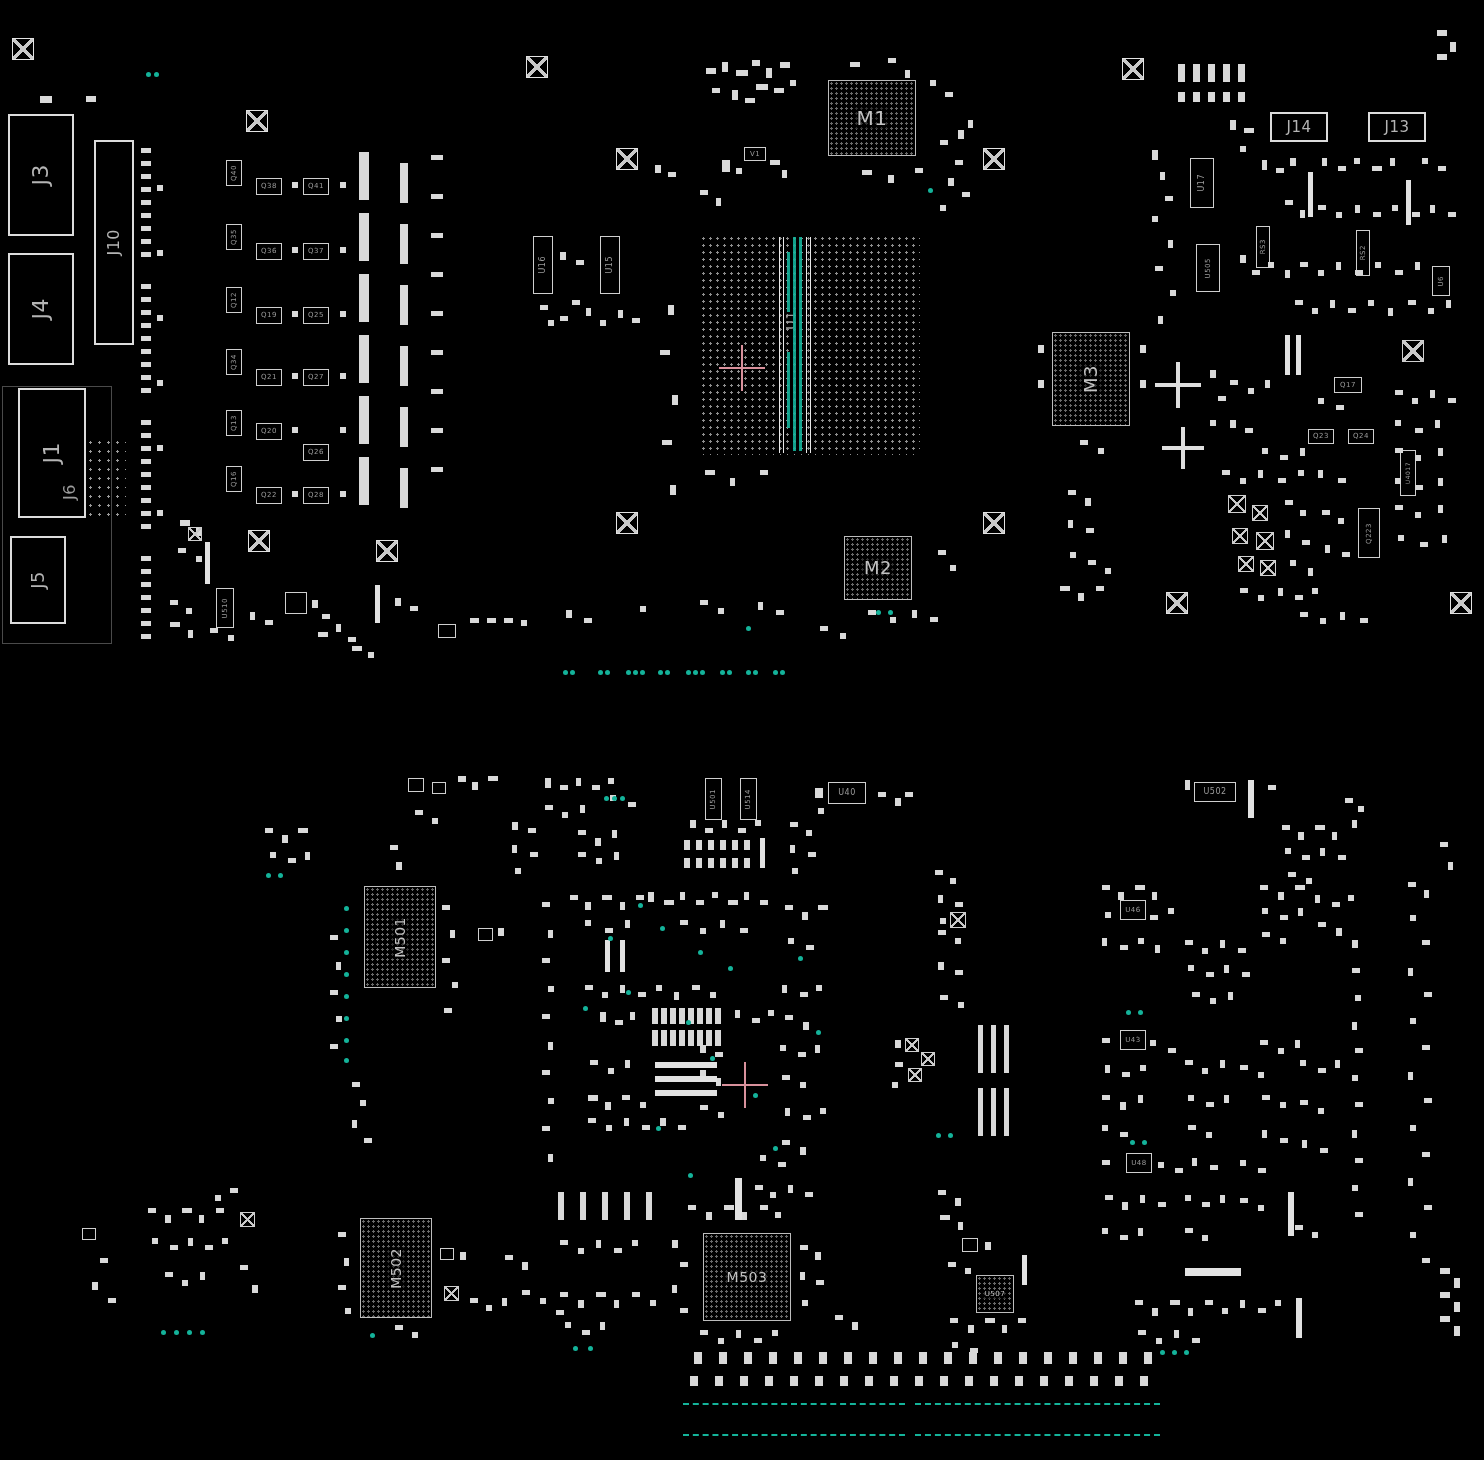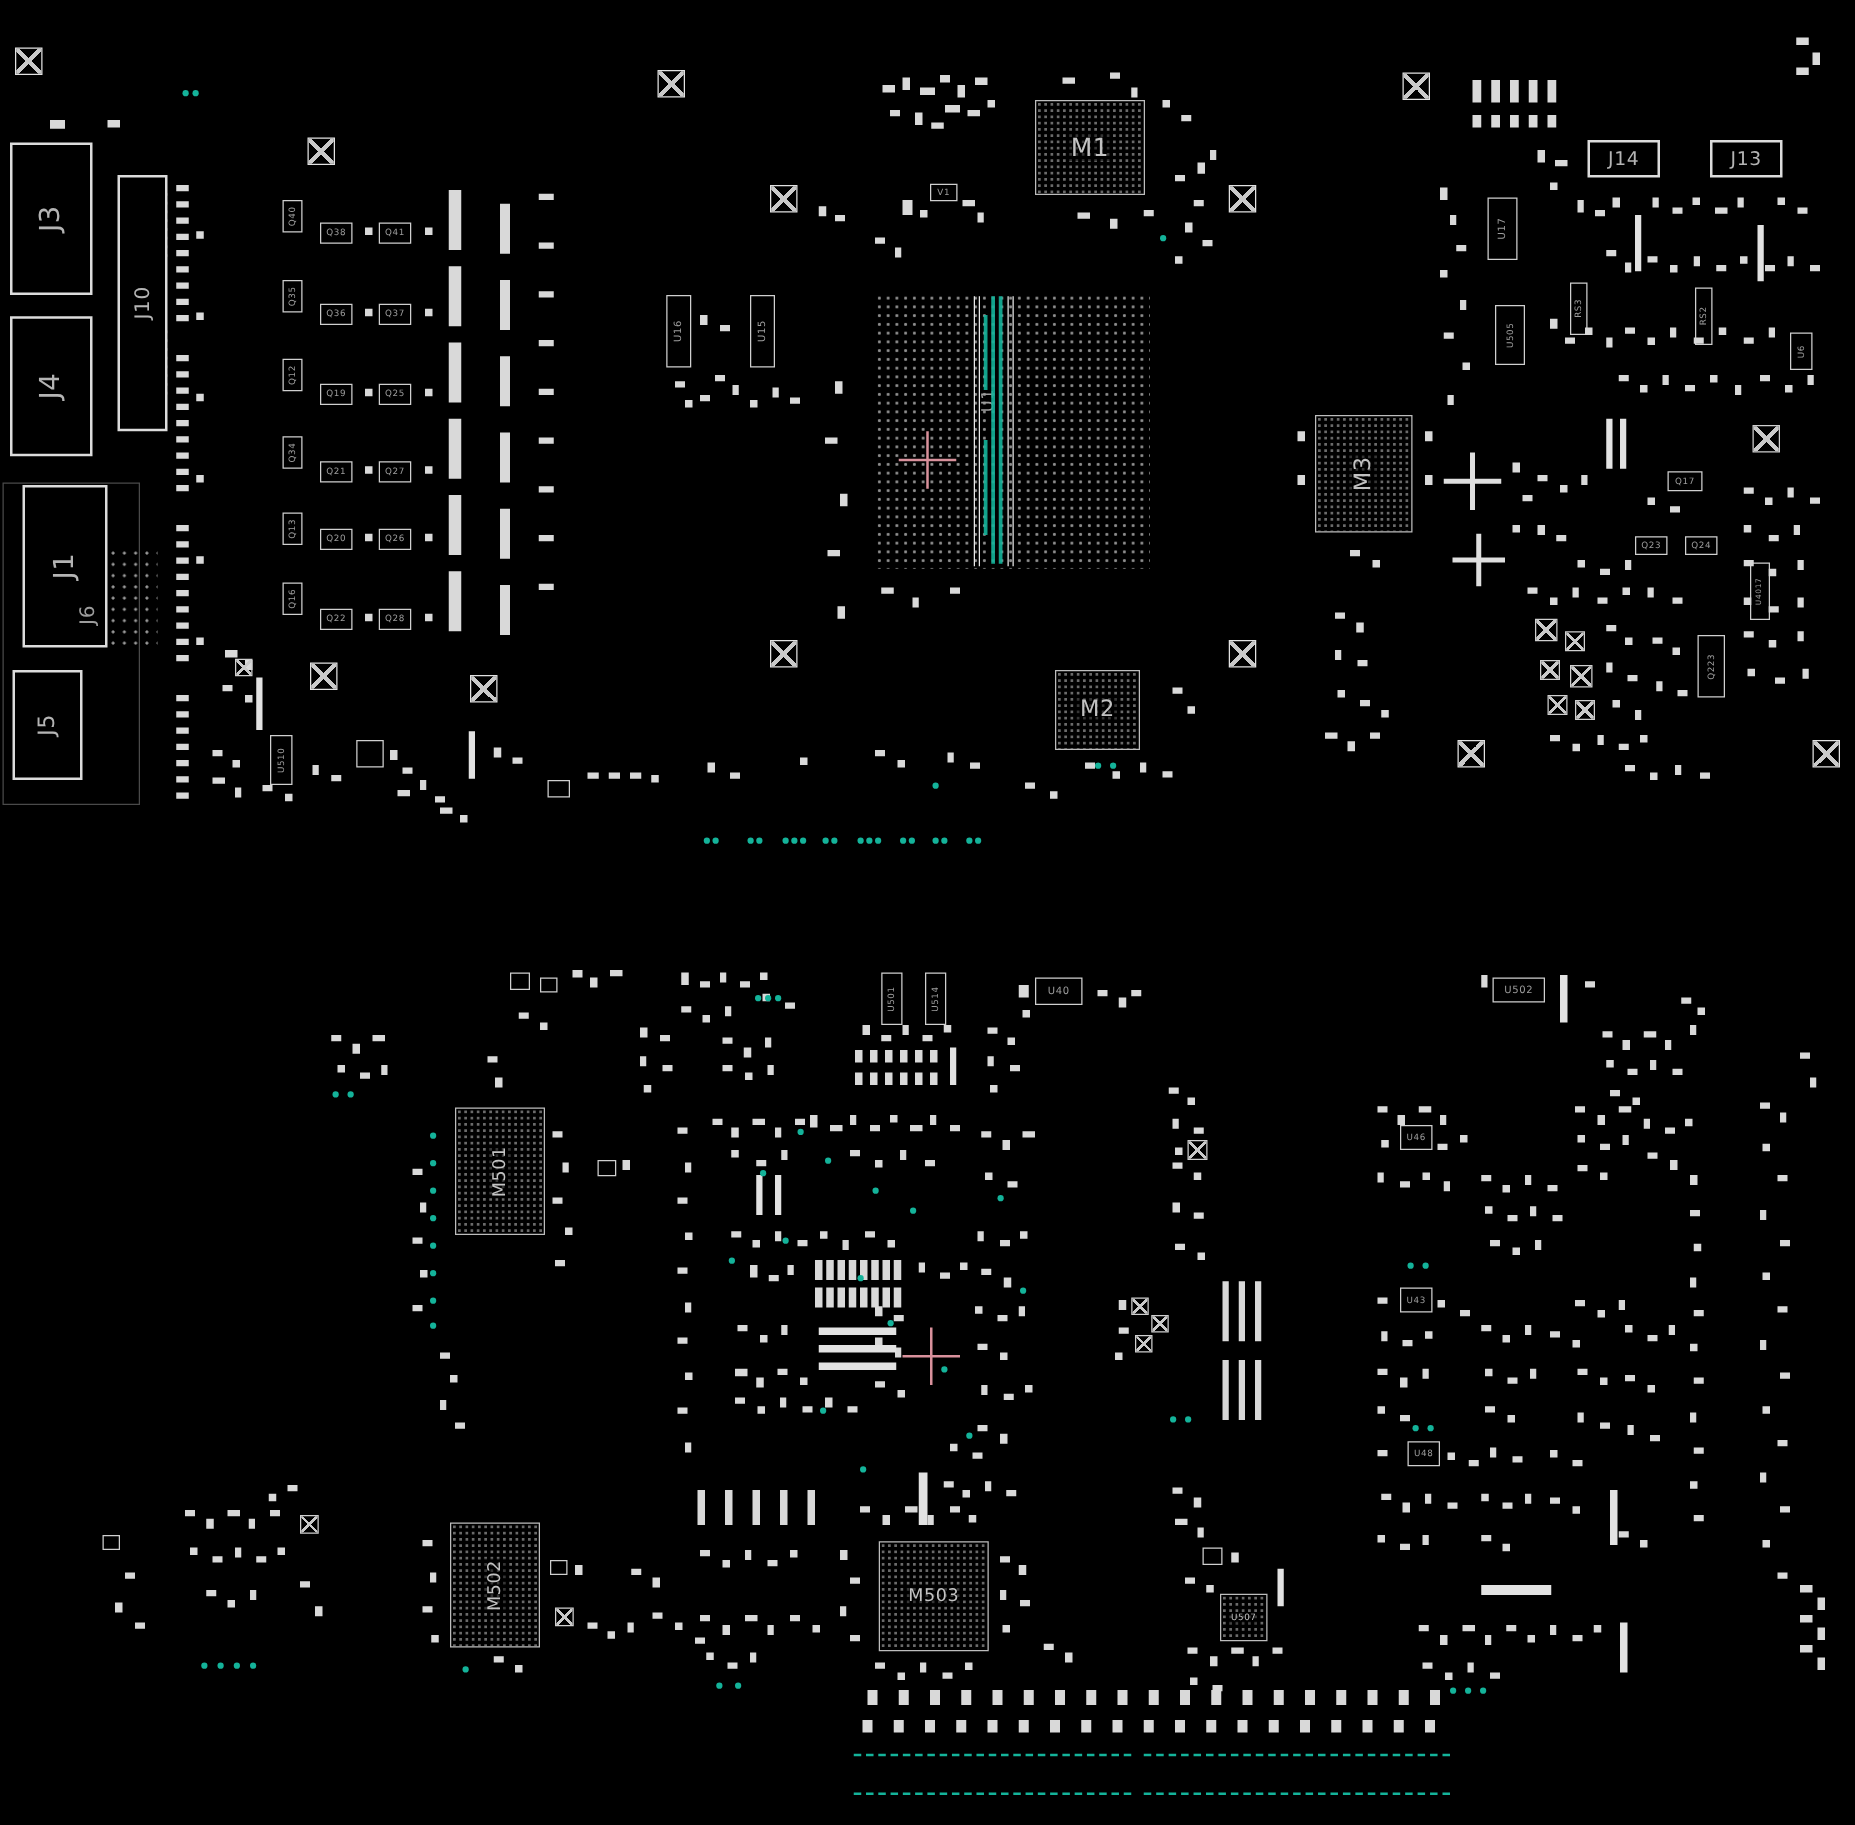--- a/index.html
+++ b/index.html
@@ -188,21 +188,21 @@
     </div>
     <div class="comp icbox" style="left: 303px; top: 243px; width: 26px; height: 17px;">
       <span class="lbl" style="font-size: 7px;">Q37</span>
     </div>
     <div class="comp icbox" style="left: 303px; top: 307px; width: 26px; height: 17px;">
       <span class="lbl" style="font-size: 7px;">Q25</span>
     </div>
     <div class="comp icbox" style="left: 303px; top: 369px; width: 26px; height: 17px;">
       <span class="lbl" style="font-size: 7px;">Q27</span>
     </div>
-    <div class="comp icbox" style="left: 303px; top: 423px; width: 26px; height: 17px;">
+    <div class="comp icbox" style="left: 303px; top: 444px; width: 26px; height: 17px;">
       <span class="lbl" style="font-size: 7px;">Q26</span>
     </div>
     <div class="comp icbox" style="left: 303px; top: 487px; width: 26px; height: 17px;">
       <span class="lbl" style="font-size: 7px;">Q28</span>
     </div>
     <div class="comp bga" style="left: 700px; top: 235px; width: 220px; height: 220px;">
       <span class="lbl vlbl" style="font-size: 13px; position: absolute; left: 84px; top: 76px;">U1</span>
     </div>
     <div class="comp wline" style="left: 779px; top: 237px; width: 1px; height: 216px;"></div>
     <div class="comp wline" style="left: 783px; top: 237px; width: 1px; height: 216px;"></div>

